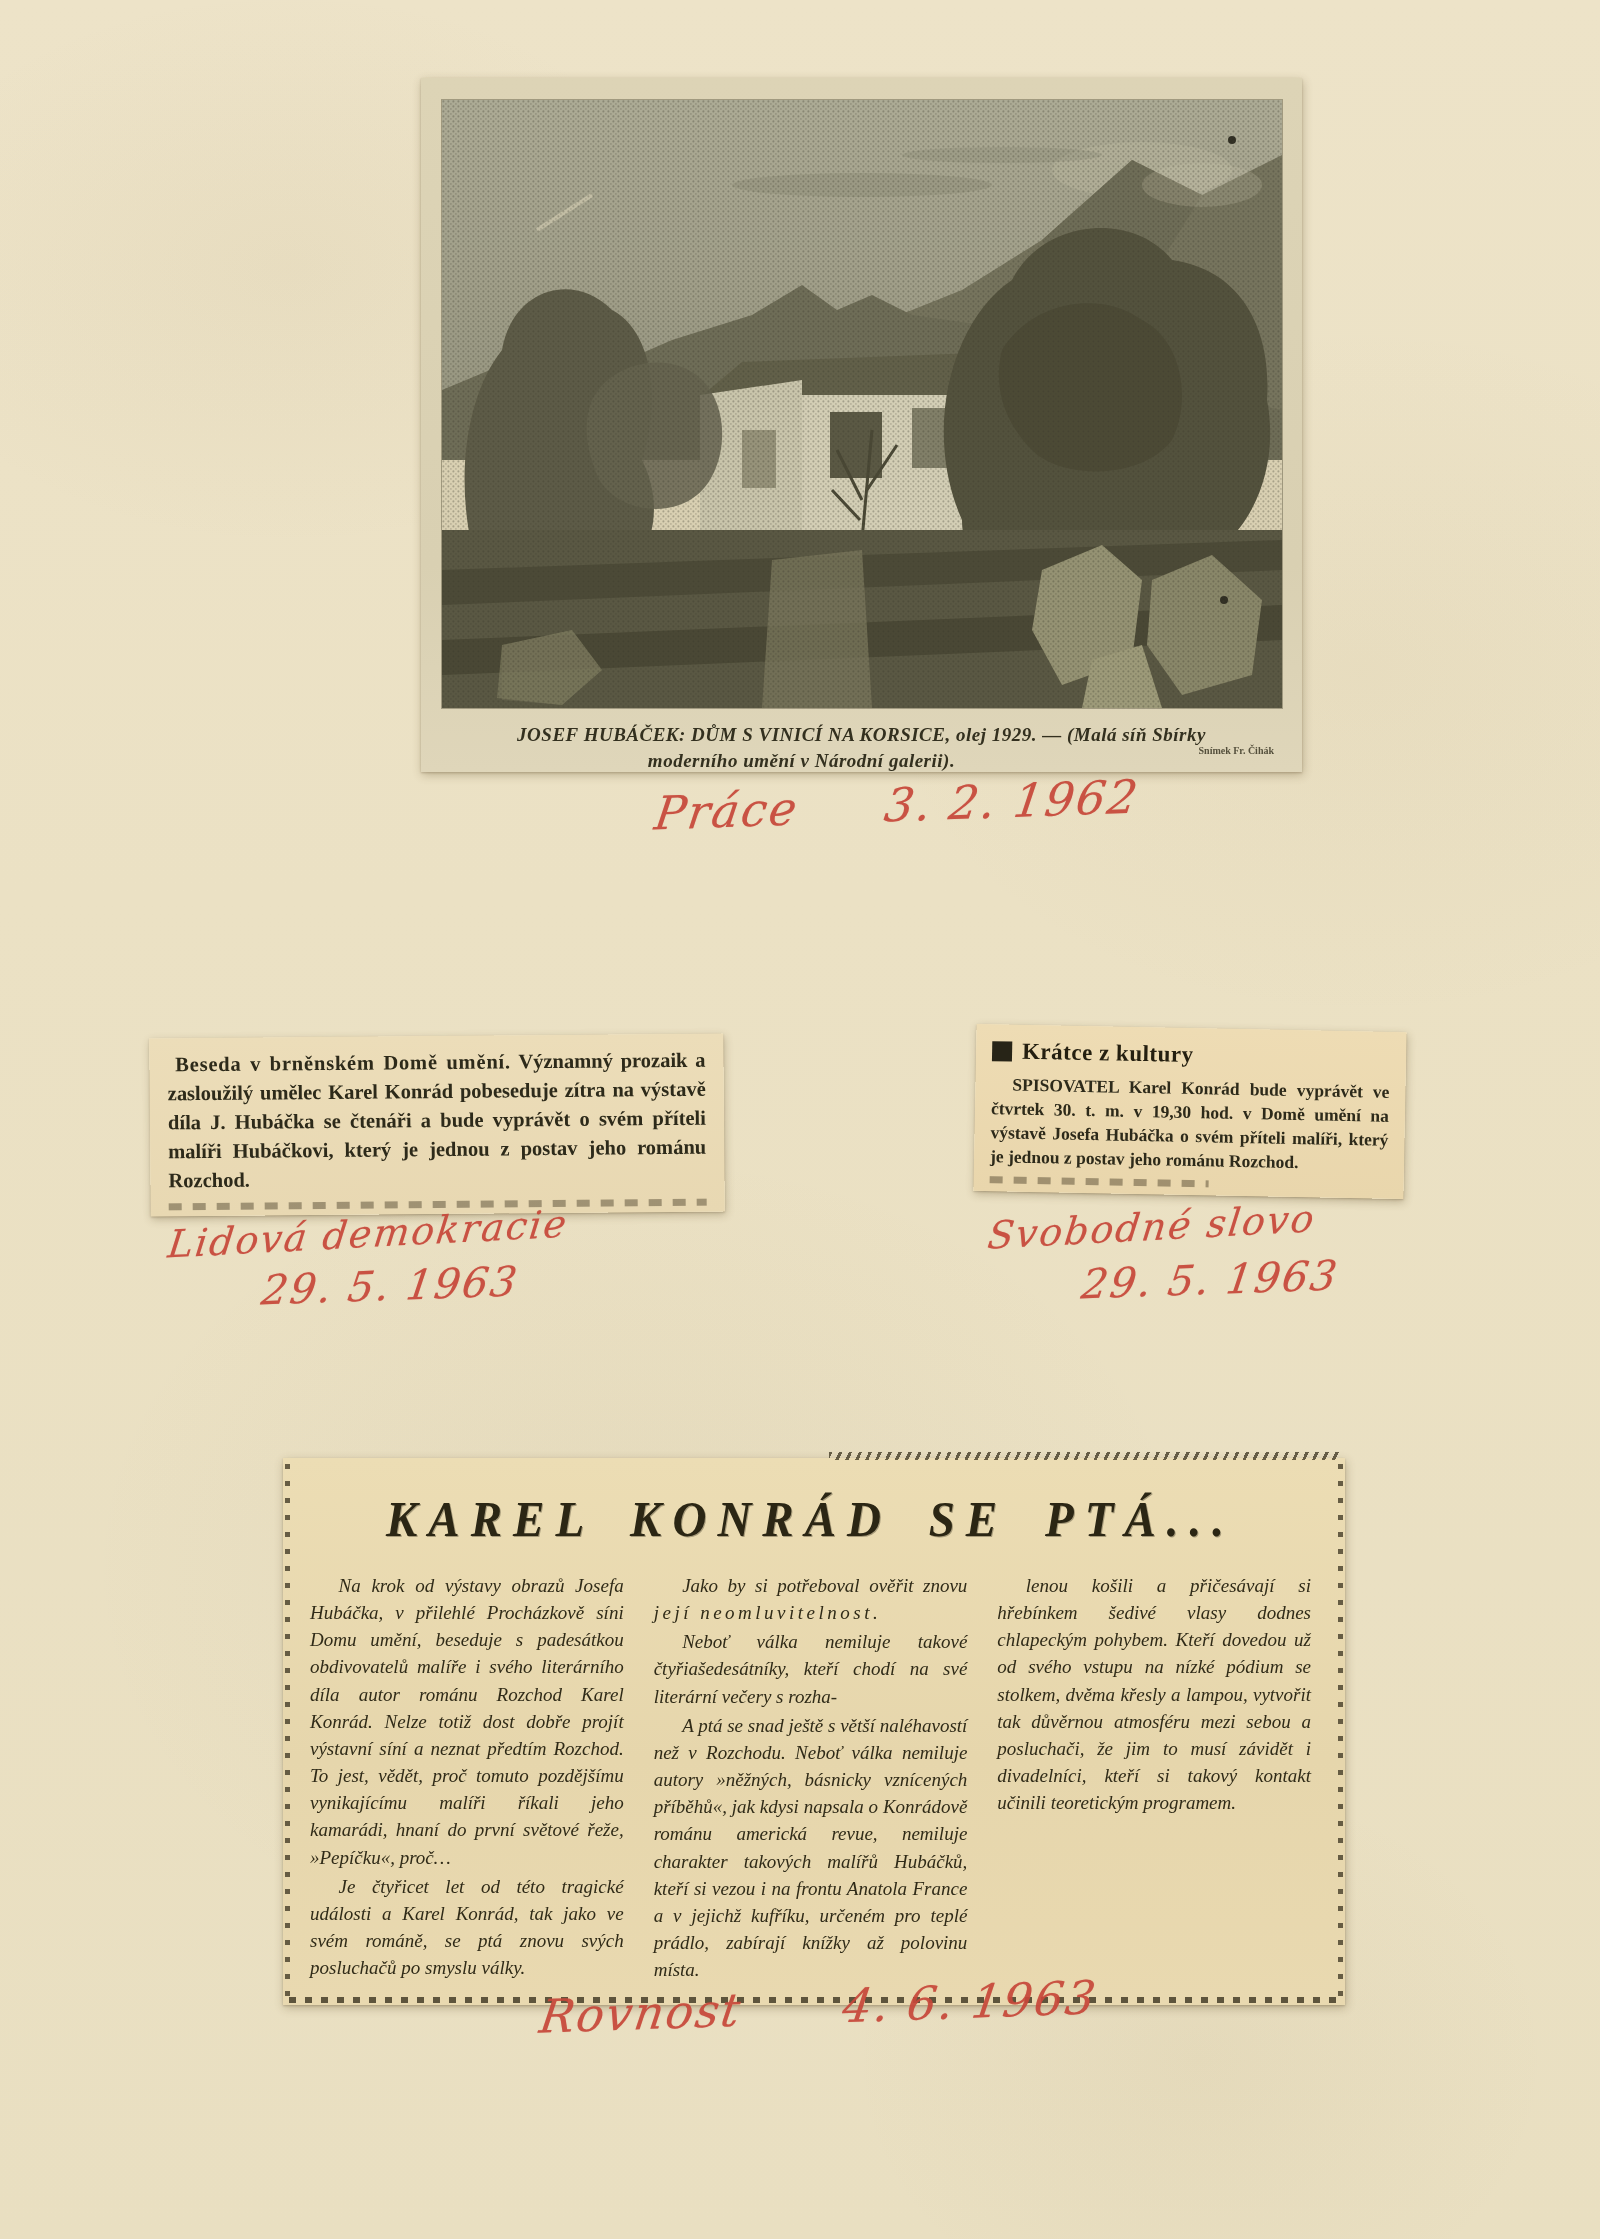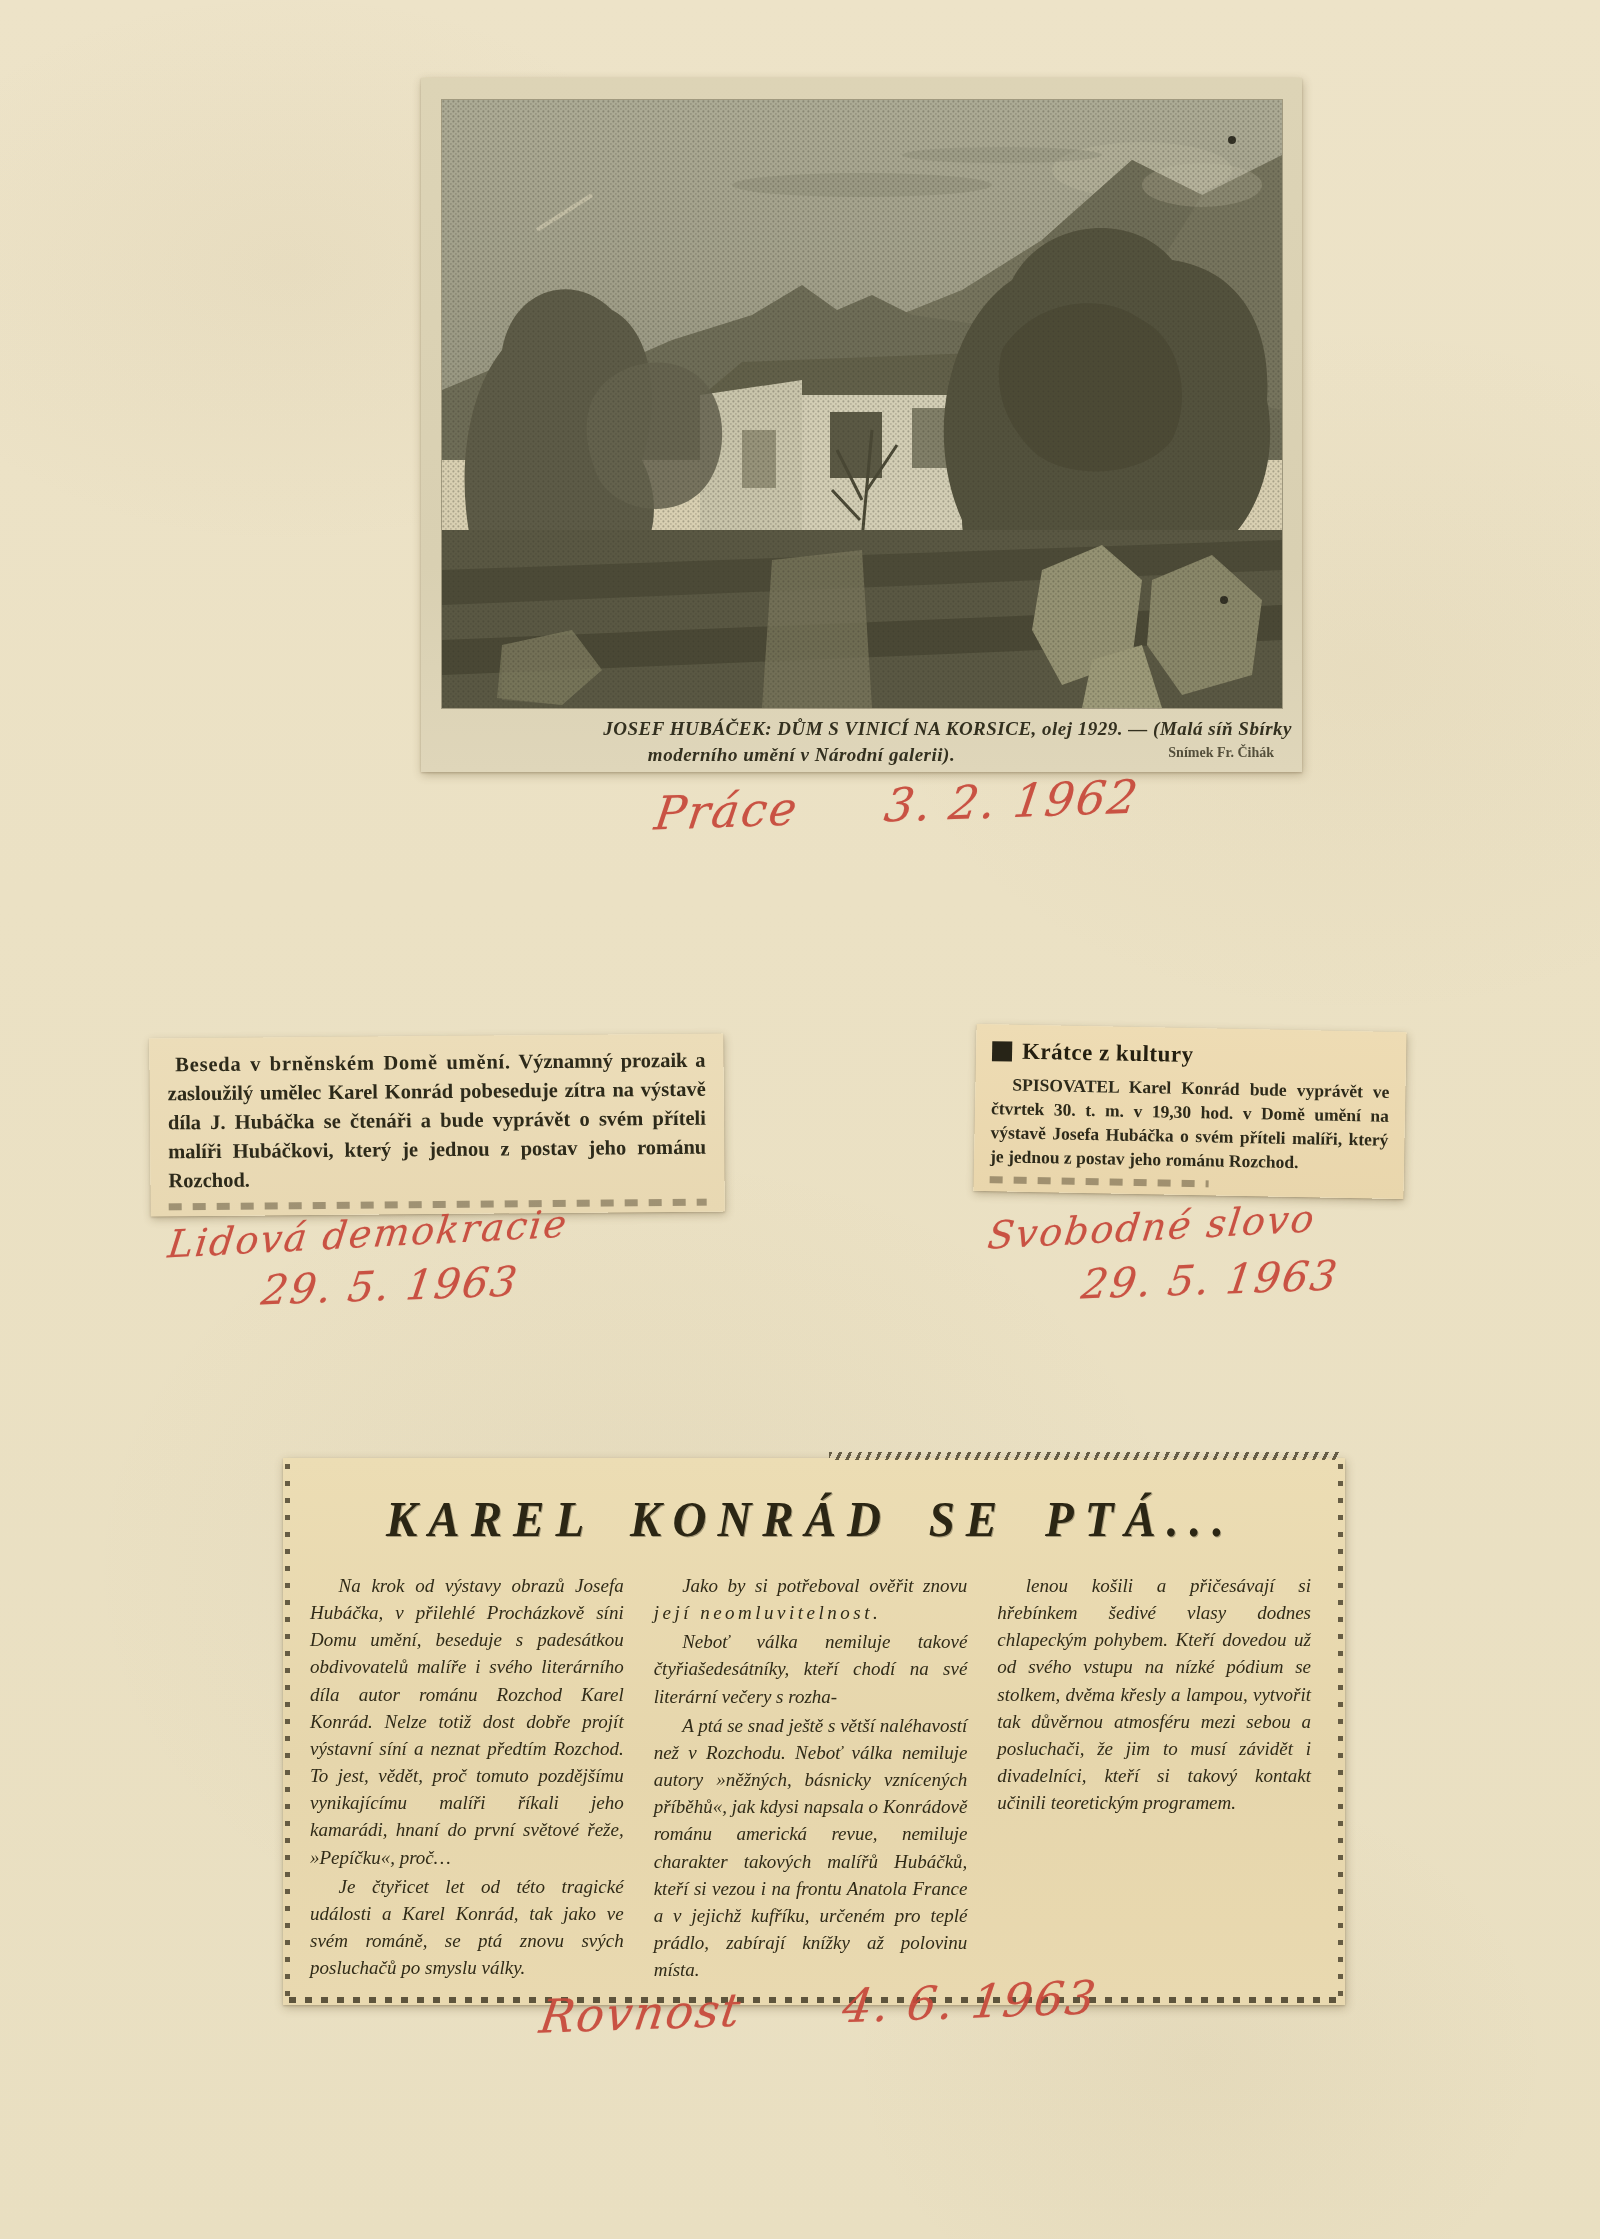--- a/index.html
+++ b/index.html
@@ -21,23 +21,23 @@
   
   #photo-clipping{
     left:421px;top:78px;width:881px;height:694px;
     background:linear-gradient(180deg,#ddd4b6 0%,#d9d0b2 70%,#dfd6ba 100%);
   }
   #photo-frame{position:absolute;left:21px;top:22px;width:840px;height:608px;
     outline:1px solid rgba(50,45,25,.35);}
   #photo-frame svg{display:block;}
   #photo-caption{position:absolute;left:10px;right:10px;top:638px;
     color:#33301f;font-style:italic;font-weight:bold;font-size:19px;line-height:1.35;}
-  #photo-caption .cap1{display:block;text-align:right;letter-spacing:.5px;}
+  #photo-caption .cap1{display:block;text-align:center;letter-spacing:.5px;margin-top:6px;}
   #photo-caption .cap2{display:block;text-align:center;letter-spacing:.5px;margin-right:120px;}
-  #photo-credit{position:absolute;right:18px;top:28px;font-size:14px;font-style:normal;
+  #photo-credit{position:absolute;right:18px;top:28px;font-size:10px;font-style:normal;
     font-weight:bold;color:#3c3826;opacity:.85;}
   
   .handwriting{
     position:absolute;color:#c7483a;font-style:italic;
     font-family:"DejaVu Serif","Liberation Serif",serif;
     letter-spacing:2px;white-space:nowrap;opacity:.93;
     text-shadow:0 0 1px rgba(199,72,58,.35);
   }
   .hw-skew{display:inline-block;transform:skewX(-10deg);}
   

